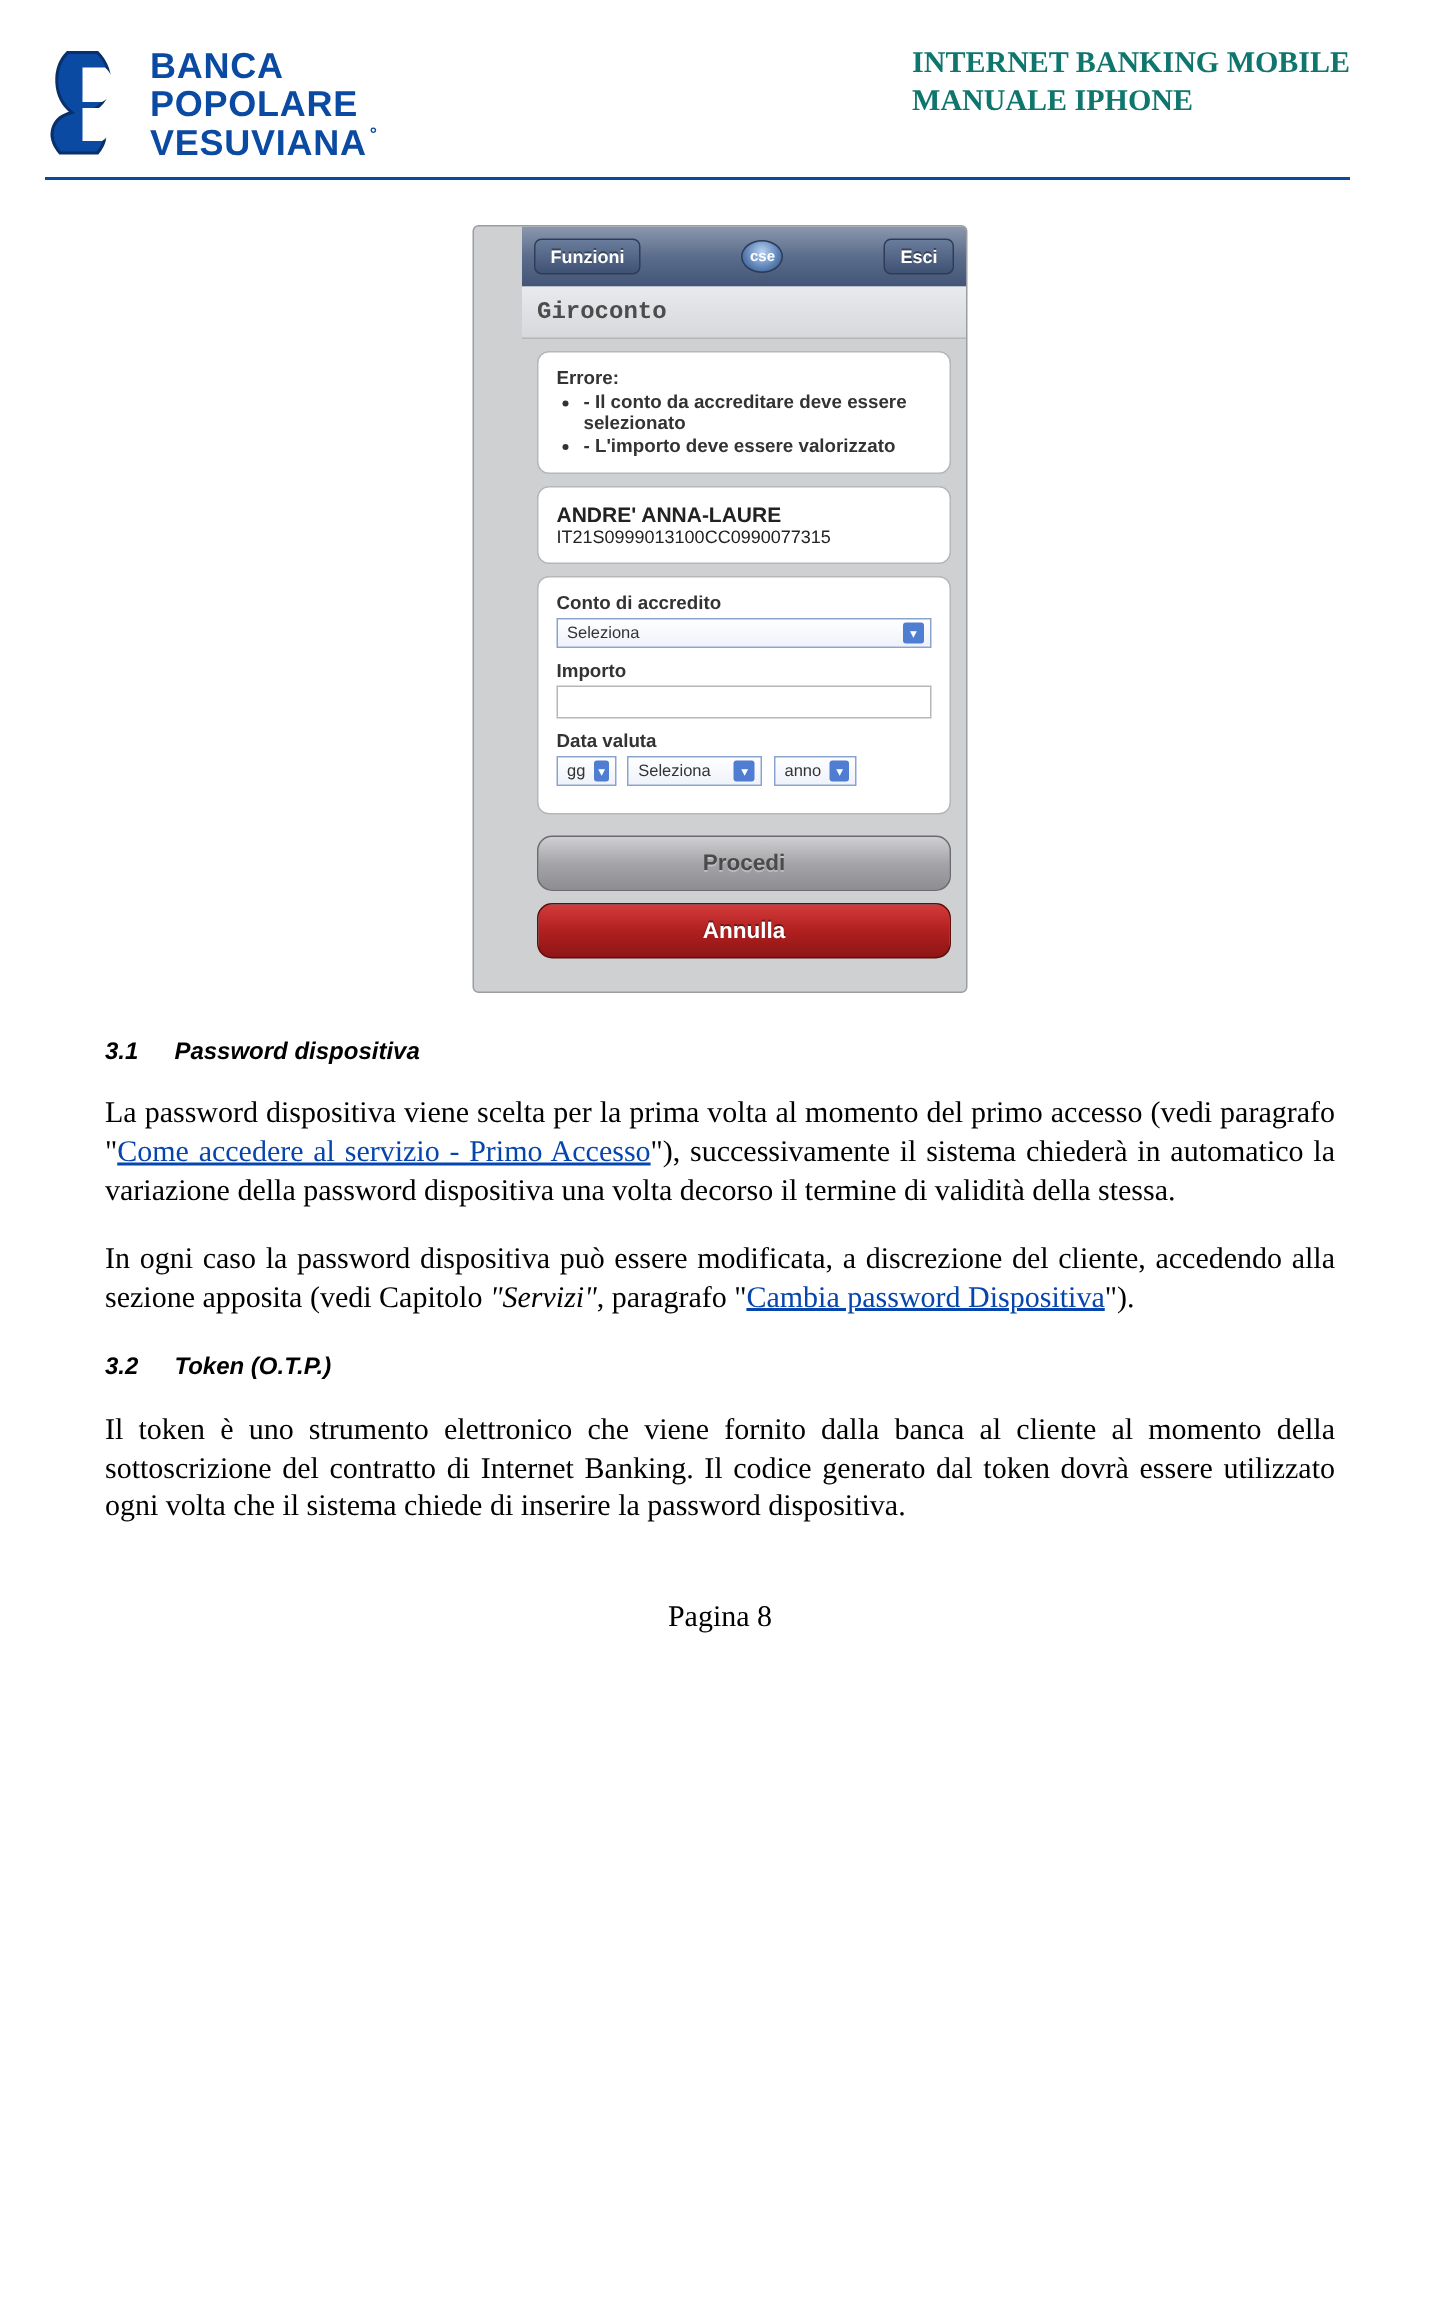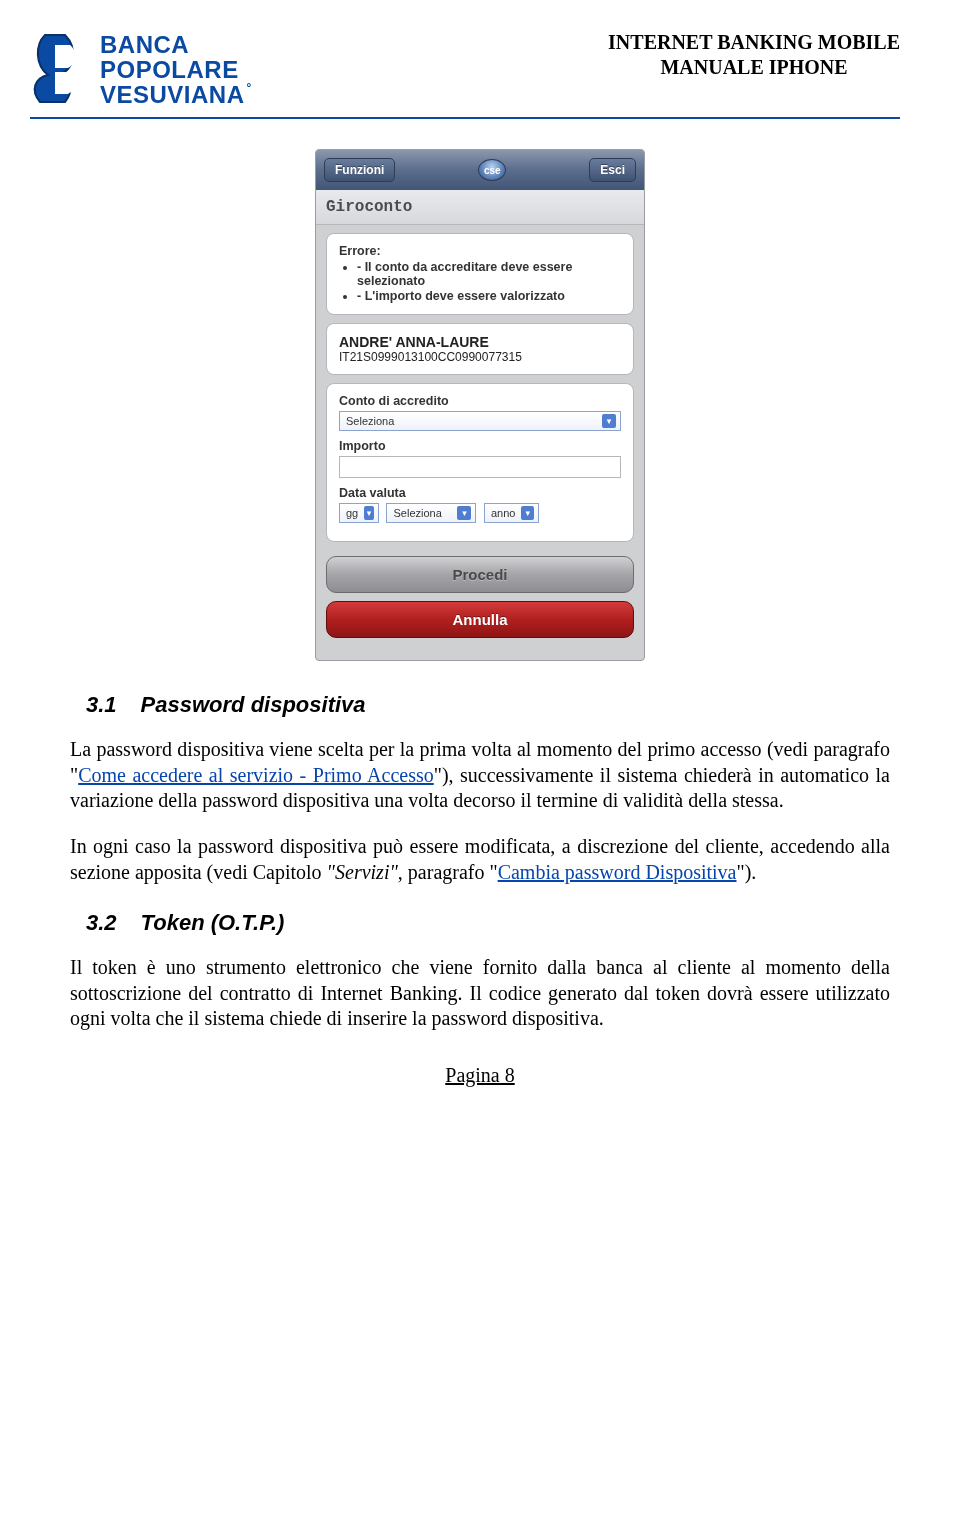--- a/index.html
+++ b/index.html
@@ -14,39 +14,40 @@
     display: flex;
     align-items: flex-start;
     justify-content: space-between;
     padding: 30px 60px 0 30px;
   }
   .logo-block { display: flex; align-items: center; }
   .logo-icon svg { width: 70px; height: 75px; }
   .logo-text { display: flex; flex-direction: column; gap: 0; color: #0b4aa2; font-family: "Arial Black", Arial, sans-serif; font-weight: 900; font-size: 24px; letter-spacing: 0.5px; line-height: 1.05; }
   .degree { color: #0b4aa2; font-size: 12px; vertical-align: top; margin-left: 2px; }
   .doc-title {
-    text-align: center;
-    color: #000000;
+    text-align: left;
+    color: #0f766e;
     font-family: "Times New Roman", Times, serif;
     font-weight: bold;
     font-size: 20px;
     line-height: 1.25;
   }
   .rule { height: 2px; background: #0b4aa2; margin: 8px 60px 30px 30px; }
 
   .screenshot-wrap { display: flex; justify-content: center; margin: 0 0 30px 0; }
   .phone {
     width: 330px;
     font-family: Helvetica, Arial, sans-serif;
     font-size: 13px;
     color: #222;
     background: #cfd0d2;
     border: 1px solid #9b9da0;
     border-radius: 4px;
     overflow: hidden;
+    padding-left: 32px;
   }
   .phone .navbar {
     display: flex; align-items: center; justify-content: space-between;
     height: 40px;
     padding: 0 8px;
     background: linear-gradient(#8b97ad, #5b6d8c 50%, #425576);
     color: #fff;
     font-weight: bold;
     font-size: 13px;
   }
@@ -129,26 +130,26 @@
   }
   .btn-red {
     background: linear-gradient(#d33b3b,#b11f1f 50%,#8e1515);
     border:1px solid #5e0d0d;
     color:#fff;
     text-shadow: 0 -1px 0 rgba(0,0,0,.4);
   }
 
   .body-text { padding: 0 70px; font-size: 20px; line-height: 1.28; text-align: justify; }
   .notice { font-weight: bold; text-decoration: underline; margin: 10px 0 30px 0; }
-  .h3 { font-family: Arial, Helvetica, sans-serif; font-weight: bold; font-style: italic; font-size: 22px; margin: 24px 0 18px 16px; }
+  .h3 { font-family: Arial, Helvetica, sans-serif; font-weight: bold; font-style: italic; font-size: 16px; margin: 24px 0 18px 0; }
   .h3 .num { font-style: italic; margin-right: 24px; }
   .para { margin: 0 0 20px 0; }
   .link { color: #0645ad; text-decoration: underline; }
   .ital { font-style: italic; }
-  .page-num { text-align:center; font-size:20px; margin-top: 31px; text-decoration: underline; }
+  .page-num { text-align:center; font-size:20px; margin-top: 48px; }
 </style>
 </head>
 <body>
 
 <div class="page-header">
   <div class="logo-block">
     <span class="logo-icon">
       <svg viewBox="0 0 70 75">
         <path d="M15 5 C5 15 5 35 18 45 C5 48 0 60 10 72 L35 72 C45 60 38 48 28 45 C45 40 48 18 35 5 Z" fill="#0b4aa2" stroke="#09306a" stroke-width="2"></path>
         <path d="M25 15 L40 15 C48 22 48 33 38 38 L25 38 Z M25 42 L38 42 C48 47 48 58 38 64 L25 64 Z" fill="#fff"></path>

